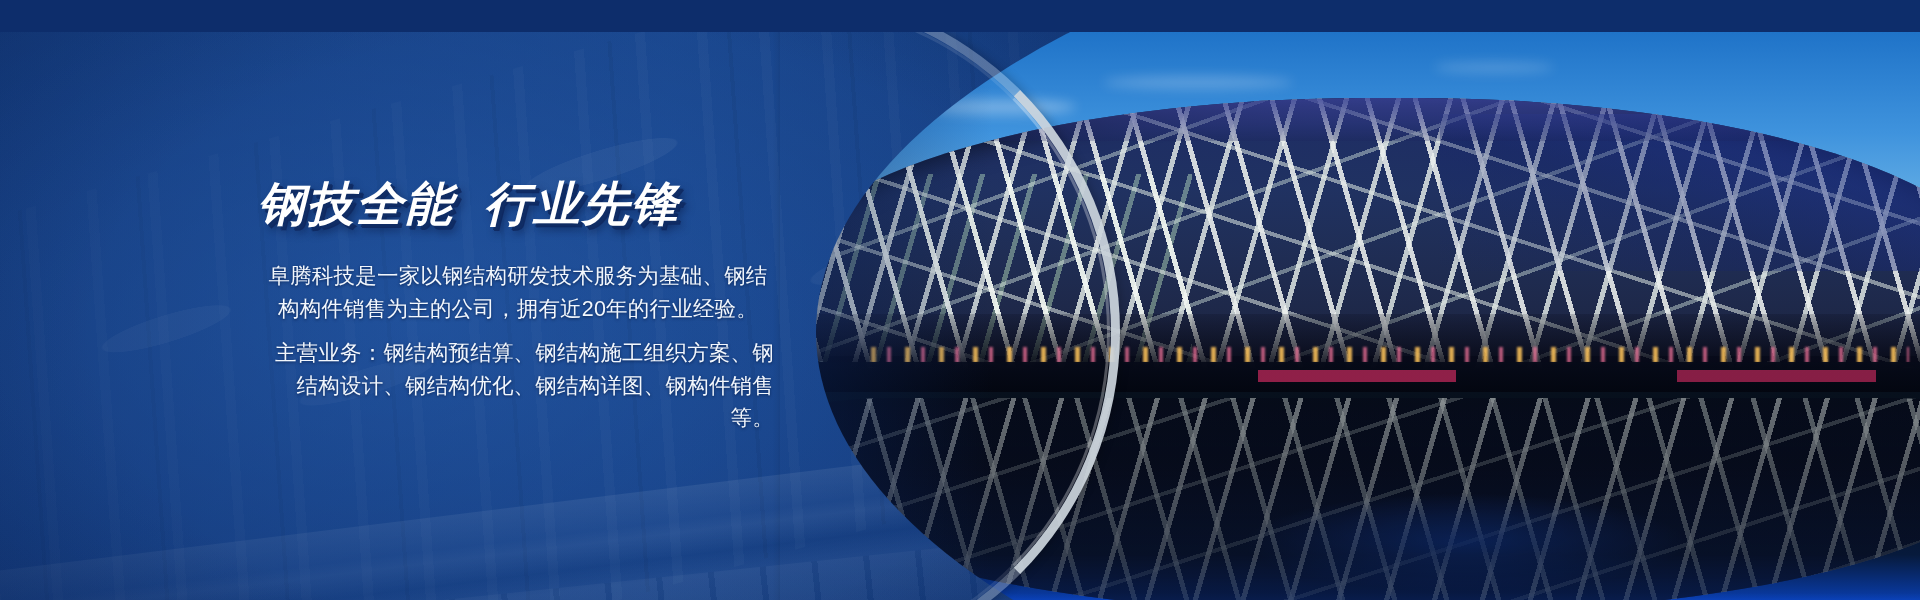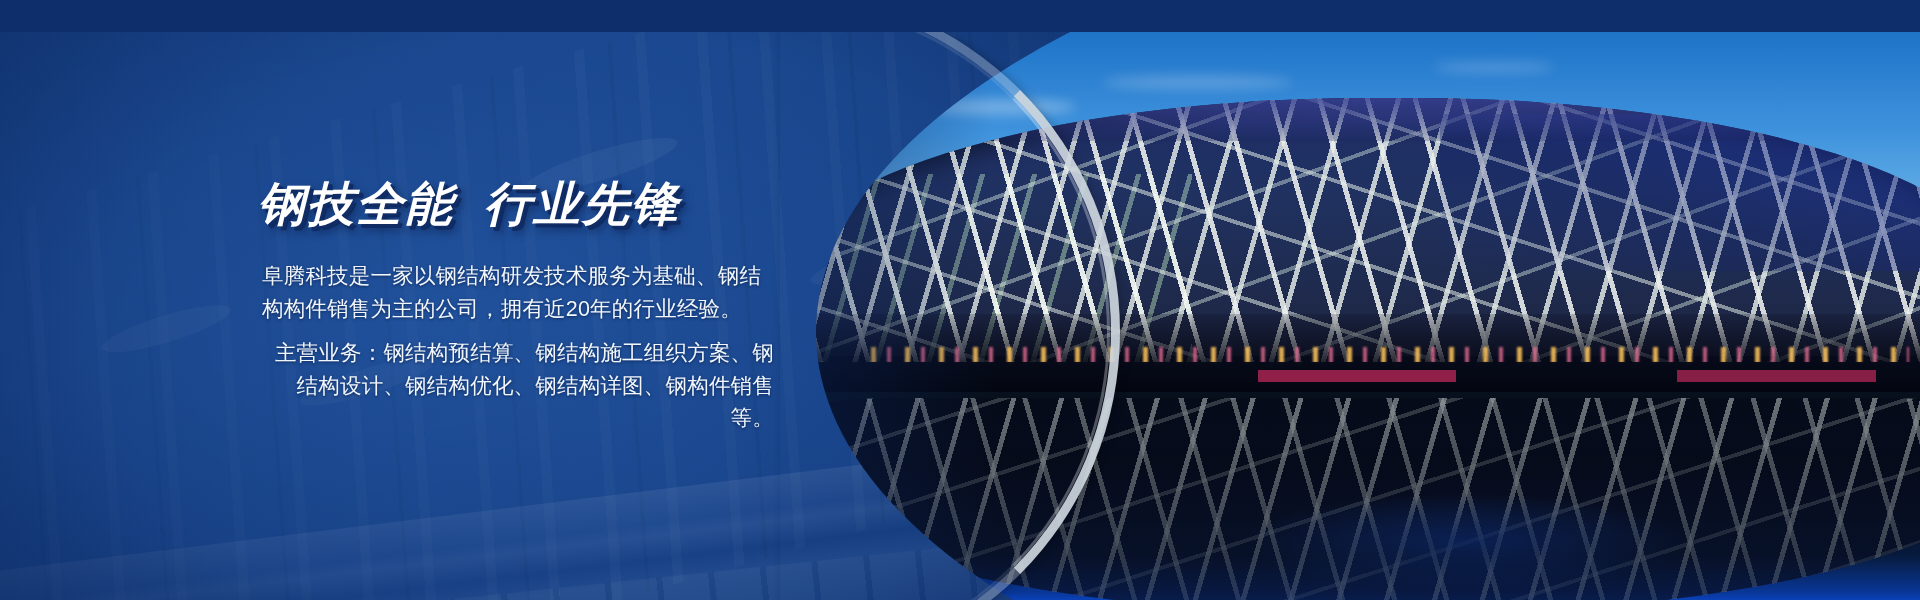--- a/index.html
+++ b/index.html
@@ -213,21 +213,21 @@
       4px 4px 0 rgba(14,38,92,.8),
       5px 6px 9px rgba(6,22,62,.65);
   }
   .para{
     position:absolute;left:4px;width:512px;
     font-size:21.5px;line-height:1.52;
     color:#f2f7fd;font-weight:500;
     text-shadow:0 1px 3px rgba(6,24,64,.75);
     letter-spacing:.2px;
   }
-  .para1{top:228px;}
+  .para1{top:228px;text-align:center;}
   .para2{top:305px;text-align:right;}
 </style>
 </head>
 <body>
 
 <div class="banner">
 
   <div class="left-panel">
     <div class="left-base"></div>
     <div class="tex-stripes"></div>

